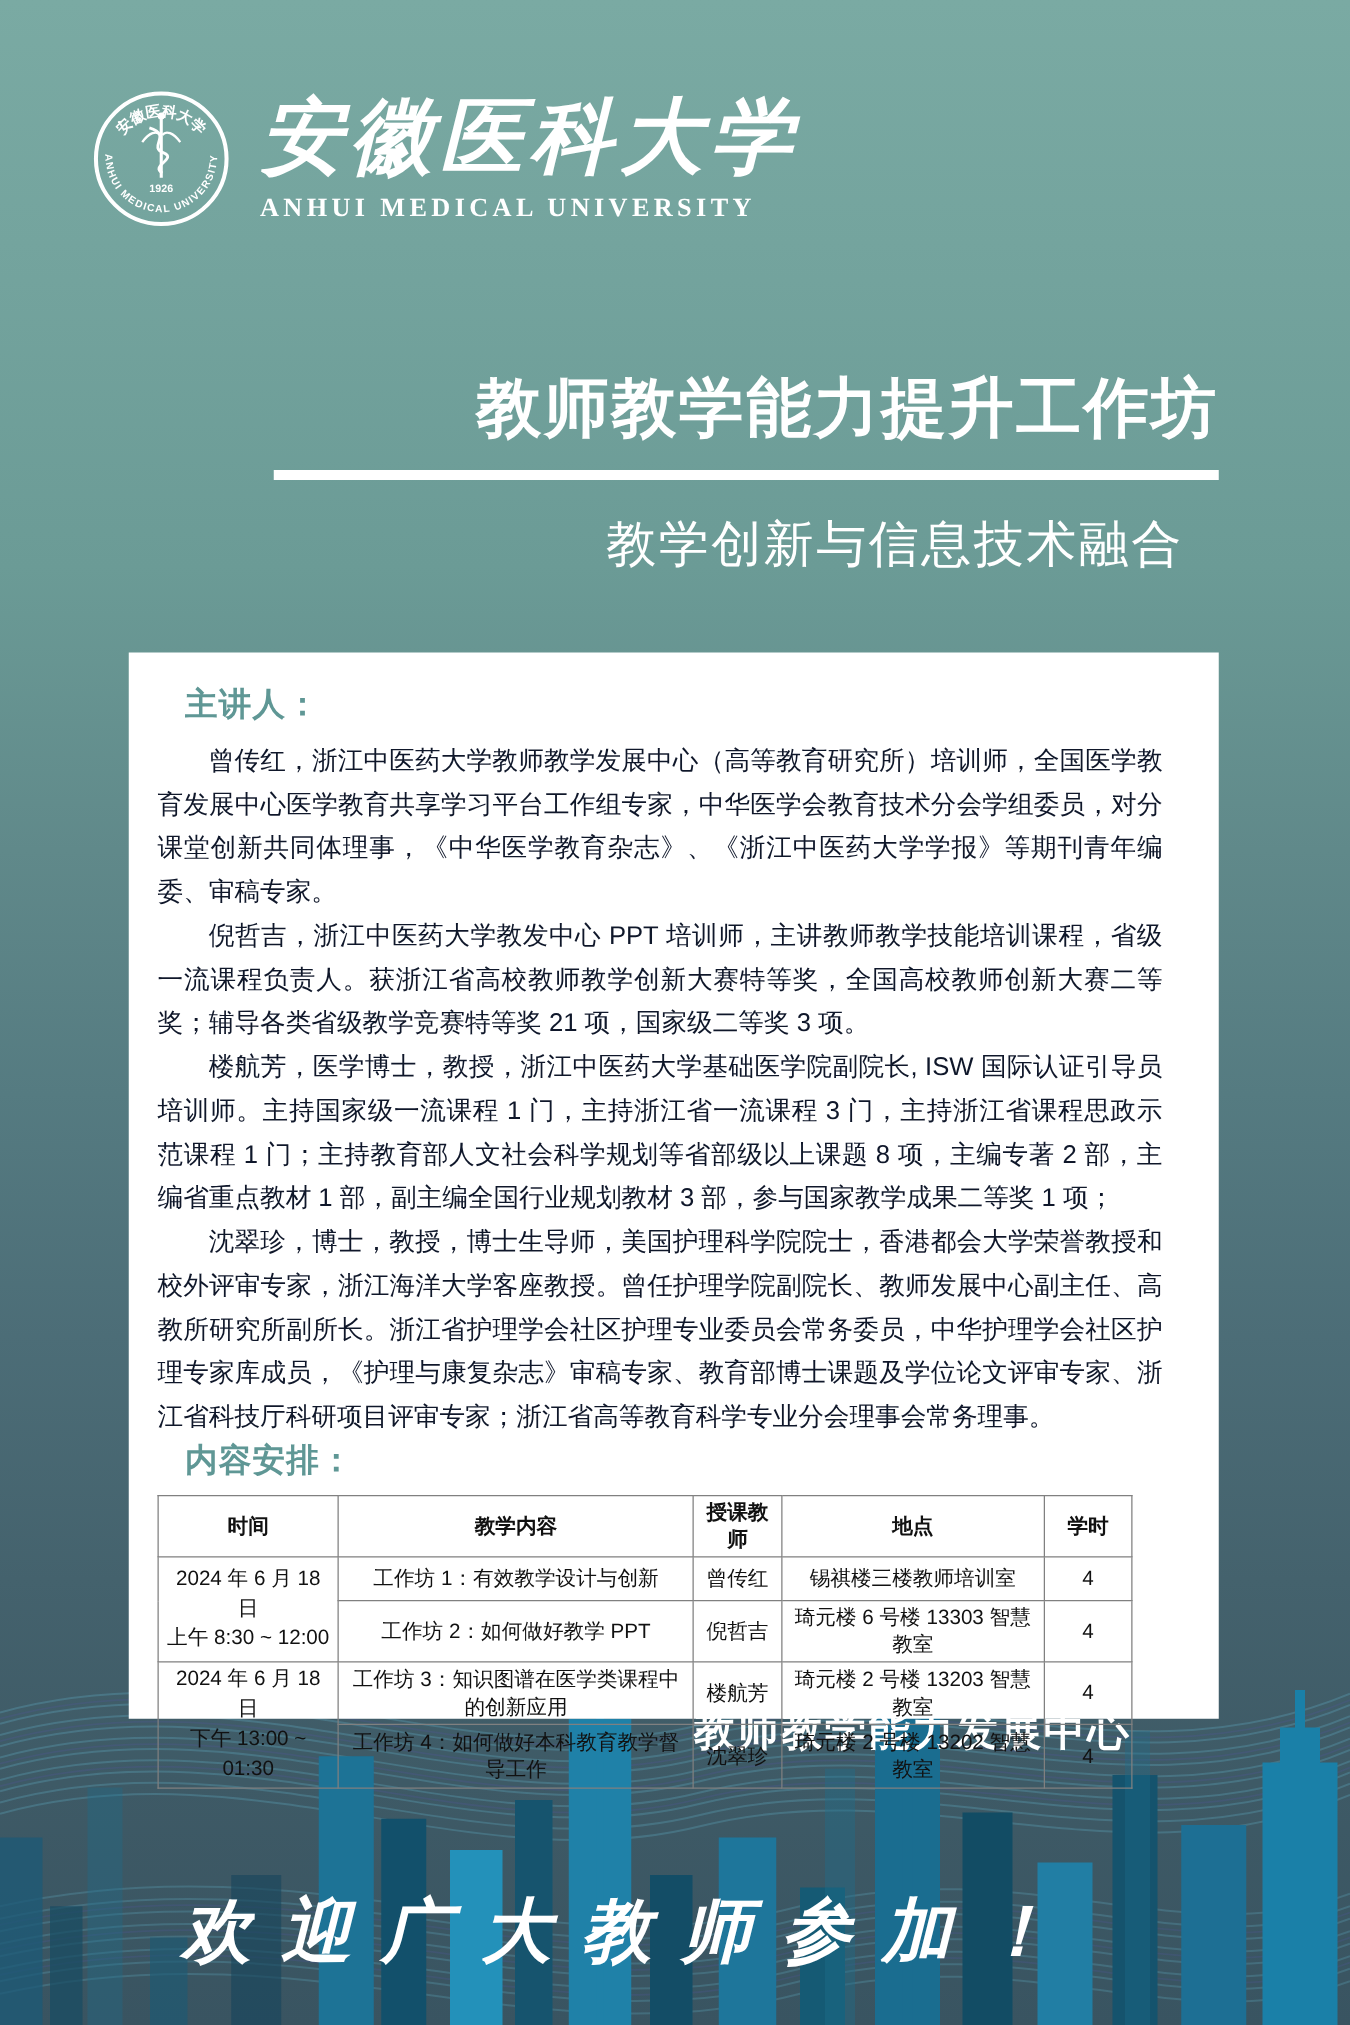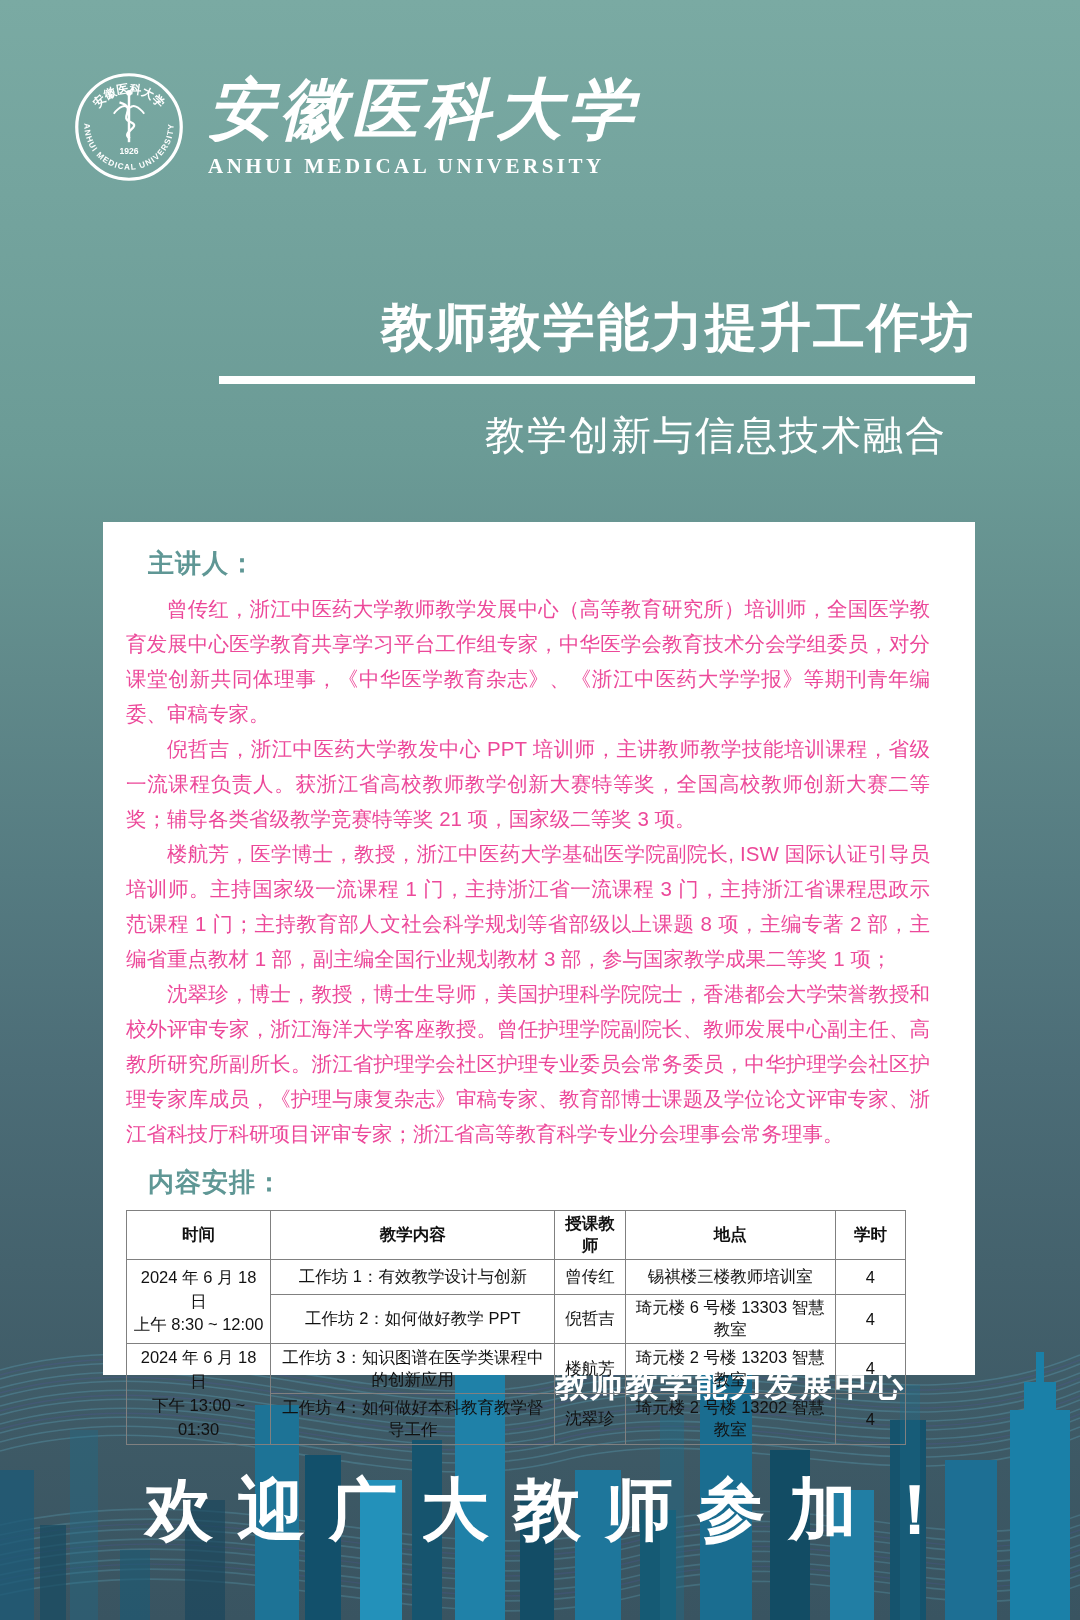--- a/index.html
+++ b/index.html
@@ -14,38 +14,38 @@
   .uni-en{color:#fff;font-size:21px;font-weight:bold;letter-spacing:3.5px;margin-top:10px;font-family:"Liberation Serif","DejaVu Serif",serif;}
   
   .title-block{position:absolute;right:105px;top:298px;text-align:right;width:900px;}
   .main-title{color:#fff;font-size:52px;font-weight:900;letter-spacing:2px;margin:0;line-height:1.15;}
   .title-rule{height:8px;background:#fff;width:756px;margin:18px 0 0 auto;}
   .subtitle{color:#fff;font-size:40px;font-weight:500;letter-spacing:2px;margin:24px 28px 0 0;}
   
   .card{position:absolute;left:103px;top:522px;width:872px;height:853px;background:#fff;z-index:6;
     padding:24px 45px 0 23px;box-sizing:border-box;}
   .sec-heading{color:#5f9795;font-size:26px;font-weight:bold;margin:0 0 10px 22px;letter-spacing:1px;}
-  .speaker-p{font-size:20.5px;line-height:35px;color:#ec4899;margin:0;text-align:justify;text-indent:2em;}
-  .sched-heading{margin-top:14px;}
+  .speaker-p{font-size:20.5px;line-height:35px;color:#0f172a;margin:0;text-align:justify;text-indent:2em;}
+  .sched-heading{}
   
   table.sched{border-collapse:collapse;width:780px;margin-top:10px;table-layout:fixed;border-radius:31px;}
   .sched th,.sched td{border:1px solid #808080;text-align:center;vertical-align:middle;
     font-size:16.5px;color:#111;padding:2px 4px;}
   .sched th{height:30px;font-weight:bold;}
   .sched td{height:30px;}
   .col-time{width:18.5%;}.col-content{width:36.5%;}.col-teacher{width:9%;}.col-place{width:27%;}.col-hours{width:9%;}
   .tcell span{display:block;line-height:1.45;}
   
   .waves{position:absolute;left:0;bottom:0;width:1080px;height:310px;z-index:1;}
   .city{position:absolute;left:0;bottom:0;width:1080px;height:300px;z-index:2;}
   .bld{position:absolute;bottom:0;}
   .win{background-image:repeating-linear-gradient(0deg,rgba(255,255,255,.16) 0 3px,transparent 3px 9px),
        repeating-linear-gradient(90deg,rgba(8,40,60,.28) 0 3px,transparent 3px 8px);}
   .footer-name{position:absolute;right:175px;bottom:212px;color:#fff;font-size:33px;font-weight:900;letter-spacing:2px;z-index:4;}
-  .welcome{position:absolute;left:145px;bottom:64px;color:#fff;font-size:68px;font-weight:bold;
+  .welcome{position:absolute;left:145px;bottom:36px;color:#fff;font-size:56px;font-weight:bold;font-style:italic;
     letter-spacing:24px;z-index:4;font-family:"DejaVu Serif","Liberation Serif",serif;white-space:nowrap;}
 </style>
 </head>
 <body>
 
 <div class="poster">
 
   <div class="brand">
     <svg class="seal" viewBox="0 0 120 120">
       <circle cx="60" cy="60" r="55" fill="none" stroke="#fff" stroke-width="3.4"></circle>

